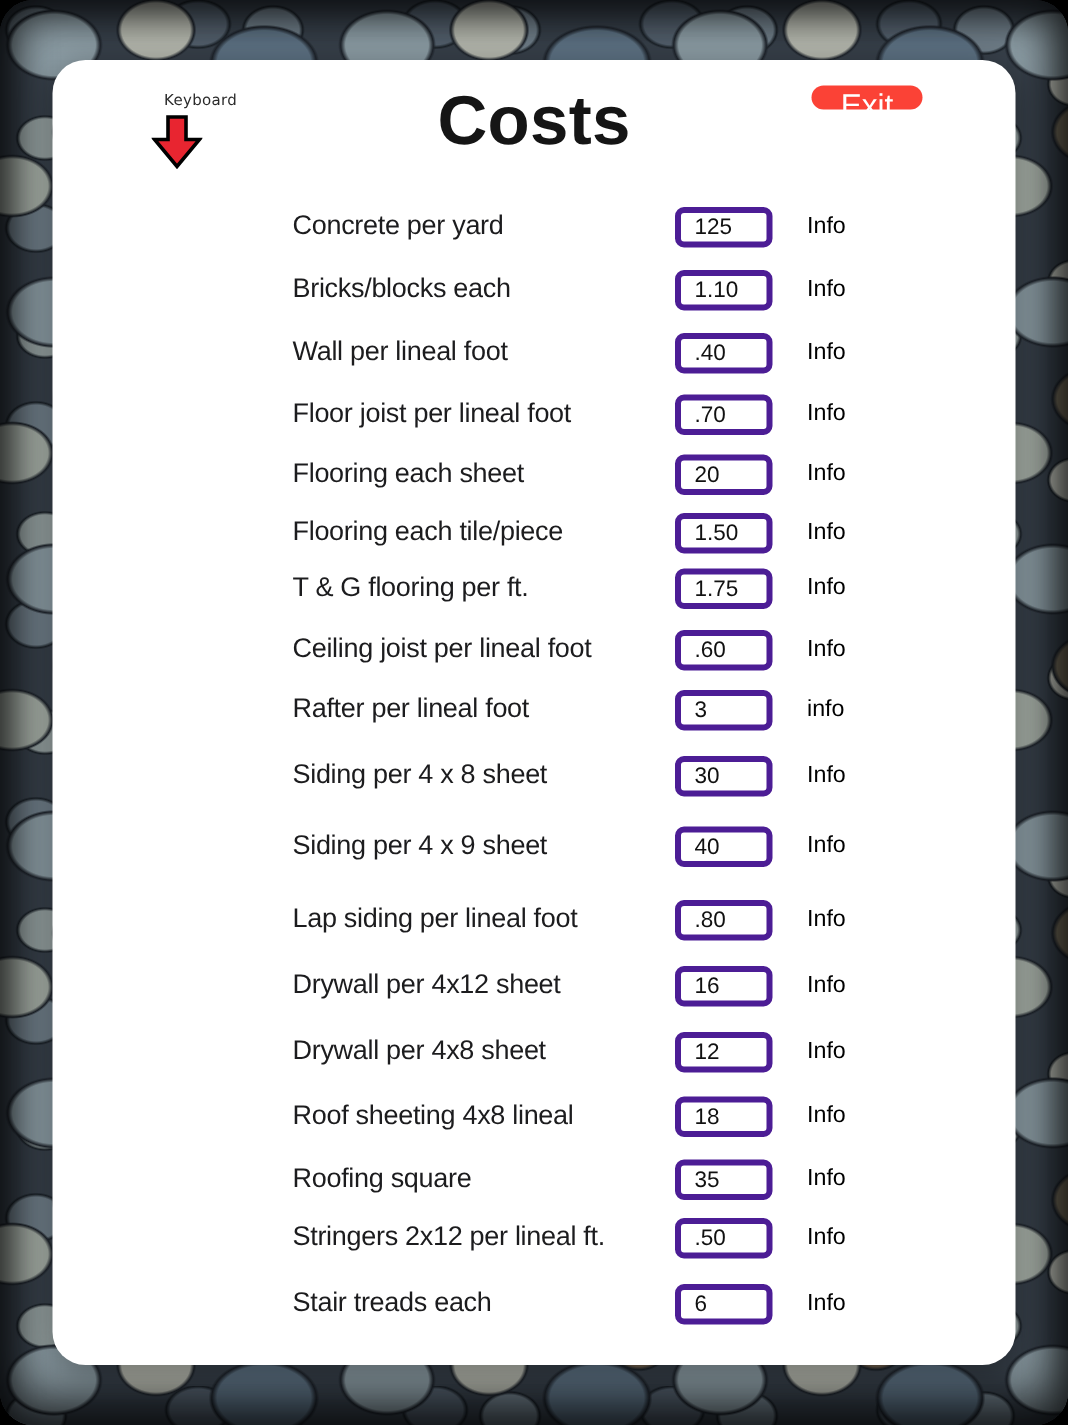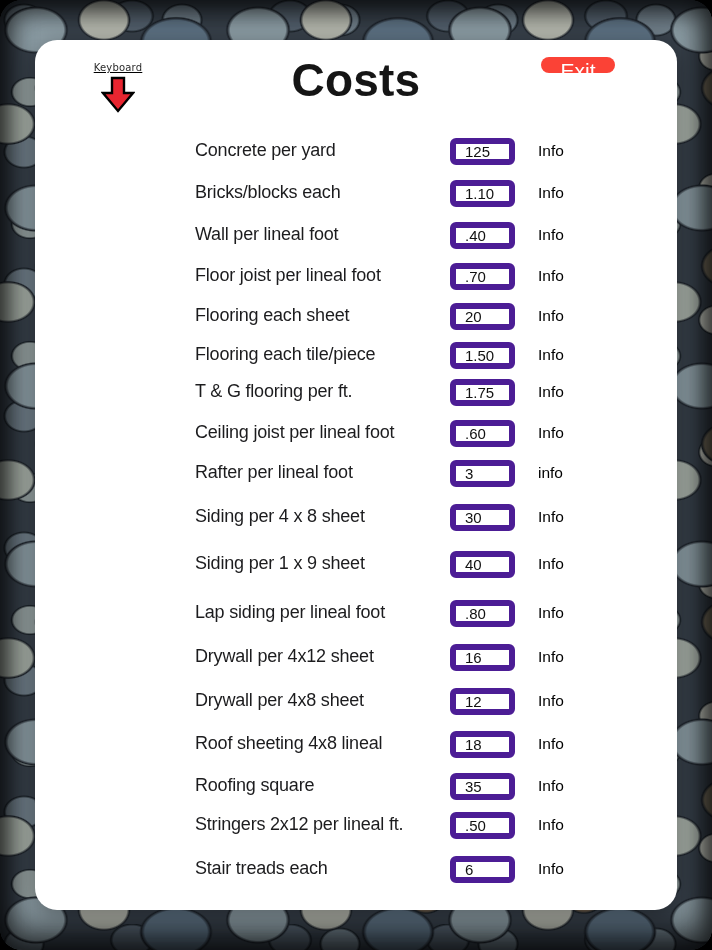--- a/index.html
+++ b/index.html
@@ -32,38 +32,38 @@
     background-repeat:repeat;}
   .screen .vignette{position:absolute;inset:0;pointer-events:none;z-index:1;
     box-shadow:inset 0 14px 26px rgba(0,0,0,.55), inset 0 -22px 34px rgba(0,0,0,.62),
                inset 14px 0 26px rgba(0,0,0,.32), inset -14px 0 26px rgba(0,0,0,.32);}
 
   
   .card{position:absolute;left:35px;top:40px;width:642px;height:870px;z-index:2;
         background:#fff;border-radius:22px;box-shadow:0 4px 22px rgba(0,0,0,.38);}
 
   
-  .kb{position:absolute;left:43px;top:22px;width:80px;text-align:center;text-decoration:underline;}
+  .kb{position:absolute;left:43px;top:22px;width:80px;text-align:right;}
   .kb-label{font-size:10px;font-weight:500;color:#2b2b2b;letter-spacing:.2px;
             font-family:"DejaVu Sans",sans-serif;}
   .kb-arrow{display:block;margin:3px auto 0;}
   .title{position:absolute;left:0;top:13px;width:100%;text-align:center;
          font-size:46px;font-weight:600;color:#151515;letter-spacing:.2px;}
   .exit-btn{position:absolute;right:62px;top:17px;width:74px;height:16px;
             background:#fb4236;border:none;border-radius:9px;color:#fff;
             font-size:21px;line-height:28px;text-align:center;padding:0;cursor:pointer;
             font-family:"Liberation Sans",sans-serif;}
 
   
   .rows{position:absolute;inset:0;}
   .row{position:absolute;left:0;width:100%;height:28px;}
   .row .lbl{position:absolute;left:160px;top:2px;font-size:18px;color:#1c1c1e;
             letter-spacing:-.2px;white-space:nowrap;}
   .row .val{position:absolute;left:415px;top:0;width:65px;height:27px;box-sizing:border-box;
-            border:6px solid #4c1d95;border-radius:6px;padding:0 0 0 9px;
+            border:4px solid #4c1d95;border-radius:6px;padding:0 0 0 9px;
             font-size:15px;color:#111;background:#fff;outline:none;
             font-family:"Liberation Sans",sans-serif;}
   .row .info{position:absolute;left:503px;top:4px;font-size:15.5px;color:#000000;
              text-decoration:none;cursor:pointer;}
 
   .row:nth-of-type(1){top:98px}  .row:nth-of-type(2){top:140px}
   .row:nth-of-type(3){top:182px} .row:nth-of-type(4){top:223px}
   .row:nth-of-type(5){top:263px} .row:nth-of-type(6){top:302px}
   .row:nth-of-type(7){top:339px} .row:nth-of-type(8){top:380px}
   .row:nth-of-type(9){top:420px} .row:nth-of-type(10){top:464px}
@@ -136,21 +136,21 @@
         <span class="lbl">Rafter per lineal foot</span>
         <input class="val" type="text" value="3" style="">
         <a class="info">info</a>
       </div>
       <div class="row">
         <span class="lbl">Siding per 4 x 8 sheet</span>
         <input class="val" type="text" value="30" style="">
         <a class="info">Info</a>
       </div>
       <div class="row">
-        <span class="lbl">Siding per 1 x 9 sheet</span>
+        <span class="lbl">Siding per 4 x 9 sheet</span>
         <input class="val" type="text" value="40" style="">
         <a class="info">Info</a>
       </div>
       <div class="row">
         <span class="lbl">Lap siding per lineal foot</span>
         <input class="val" type="text" value=".80" style="">
         <a class="info">Info</a>
       </div>
       <div class="row">
         <span class="lbl">Drywall per 4x12 sheet</span>

